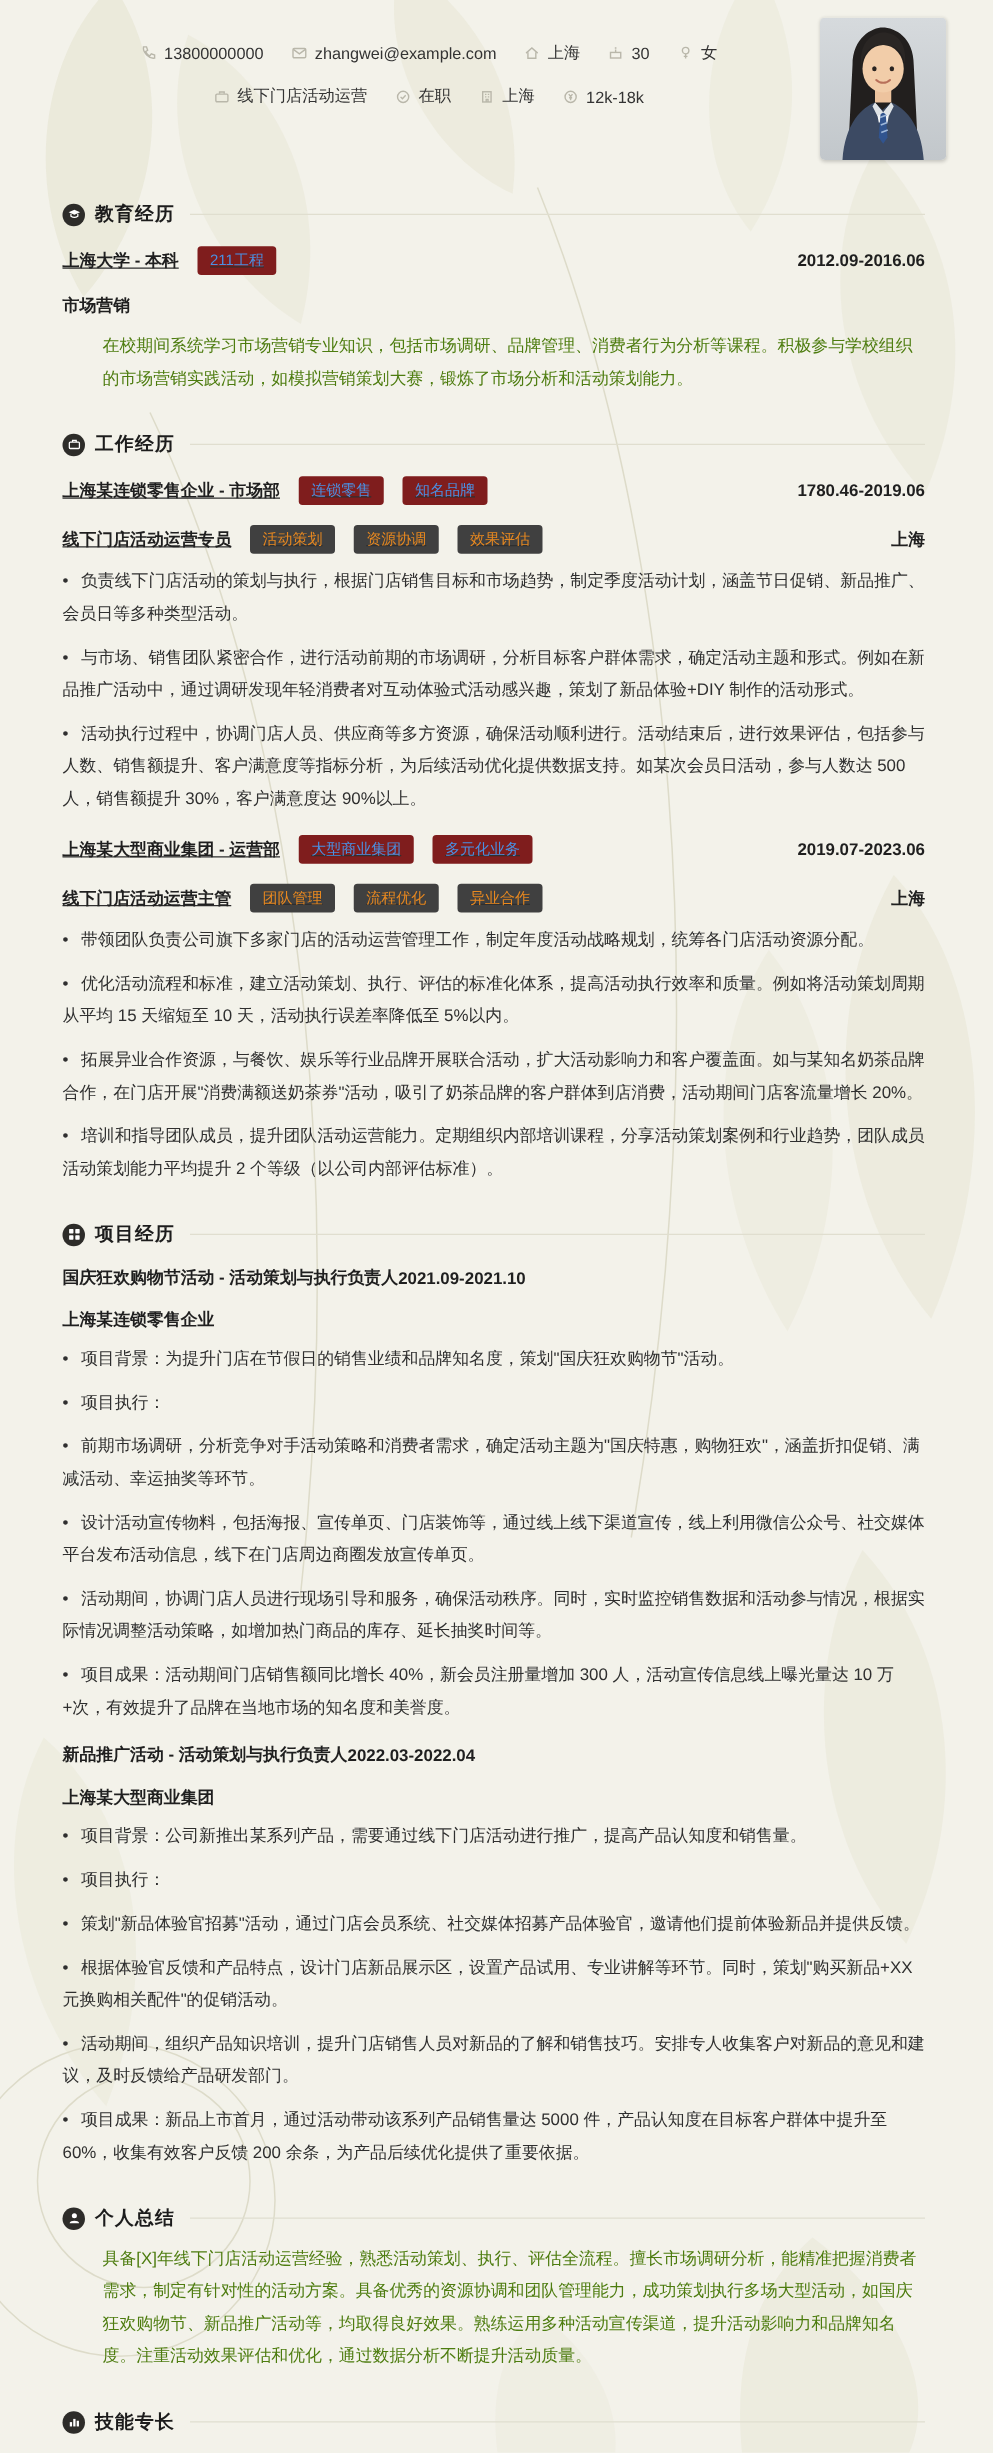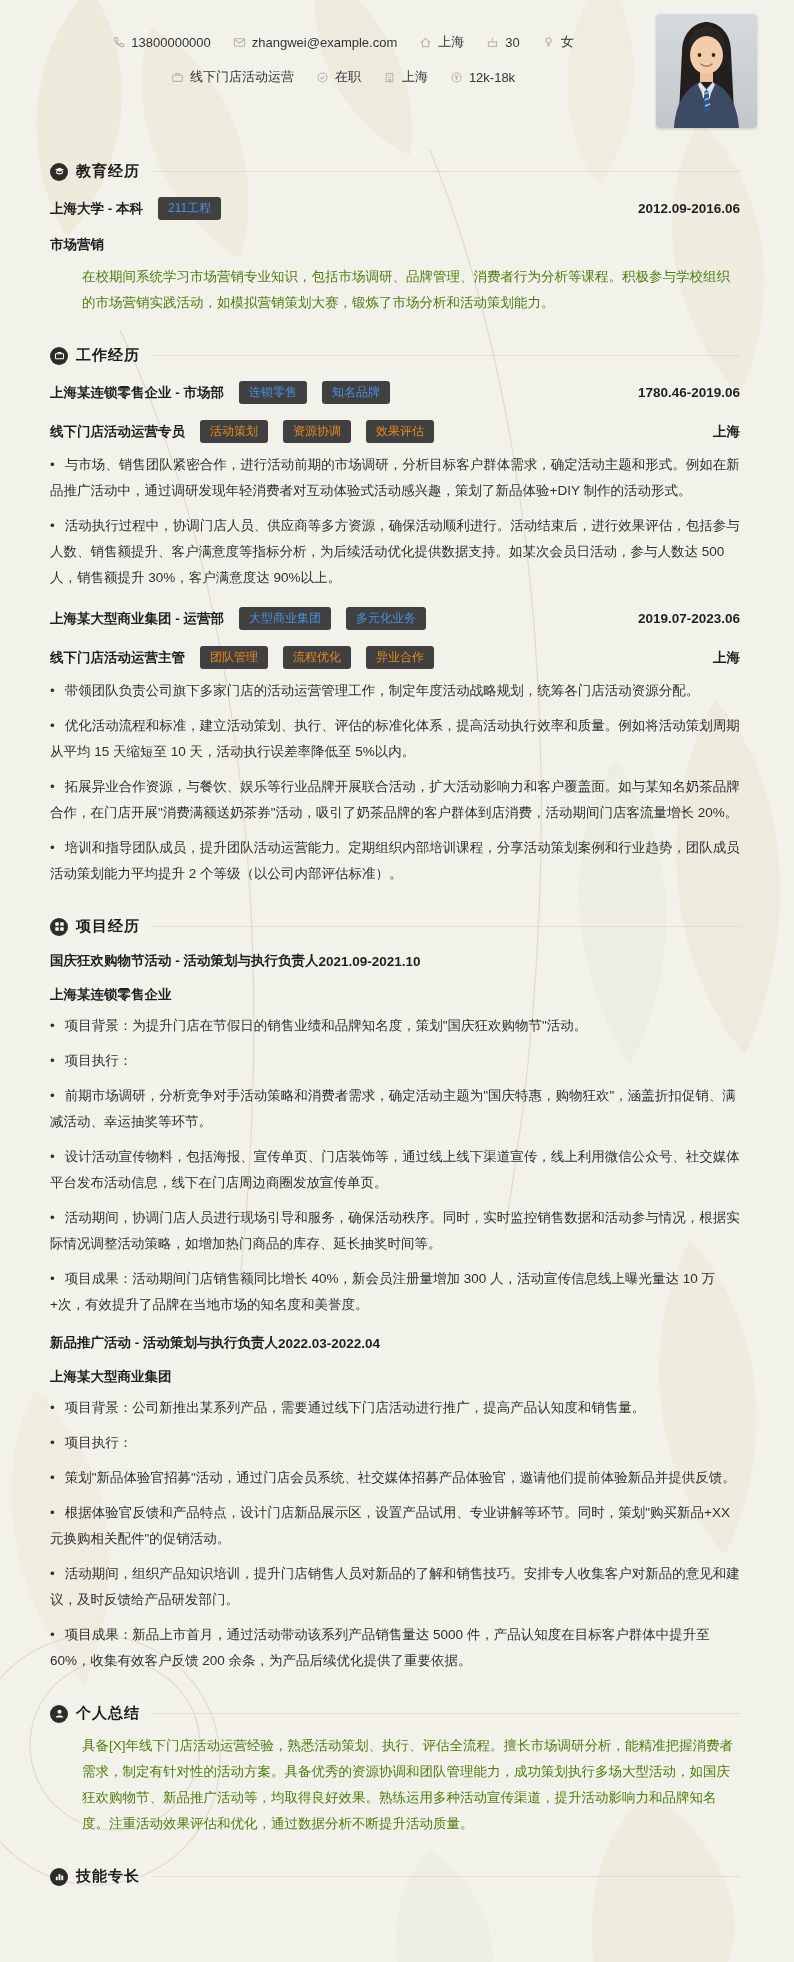--- a/index.html
+++ b/index.html
@@ -27,25 +27,25 @@
 
   
   .section { margin-top: 30px; }
   .sec-head { display: flex; align-items: center; margin-bottom: 6px; }
   .sec-icon { width: 18px; height: 18px; border-radius: 50%; background: #2d2c29; display: flex; align-items: center; justify-content: center; flex: none; }
   .sec-icon svg { width: 11px; height: 11px; display: block; }
   .sec-title { font-size: 15px; font-weight: bold; color: #1c1c1c; margin-left: 8px; letter-spacing: 1px; }
   .sec-rule { flex: 1; height: 1px; background: #e0decf; margin-left: 12px; }
 
   .row { display: flex; align-items: center; margin-top: 16px; }
-  .row .left { display: flex; align-items: center; flex: 1; }
+  .row .left { display: flex; align-items: center; flex: 1; text-decoration: underline; }
   .row-title { font-weight: bold; font-size: 13.5px; color: #1f1f1f; }
   .date, .loc { font-weight: bold; font-size: 13.5px; color: #1f1f1f; white-space: nowrap; }
   .tag { font-size: 12px; padding: 3px 10px; border-radius: 3px; margin-left: 15px; white-space: nowrap; }
-  .tag.blue { color: #4a90e2; background: #404040; }
+  .tag.blue { color: #4a90e2; background: #7f1d1d; }
   .tag.orange { color: #e8881f; background: #404040; }
 
   .para { font-size: 13.5px; line-height: 26px; margin-top: 10px; color: #4d7c0f; margin-left: 32px; }
   .bullet { font-size: 13.5px; line-height: 26px; margin-top: 9px; color: #2f2f2f; }
   .bullet::before { content: "•"; margin-right: 10px; }
   .subhead { font-weight: bold; font-size: 13.5px; margin-top: 16px; color: #1f1f1f; }
 </style>
 </head>
 <body>
 
@@ -225,20 +225,21 @@
       </div>
       <div class="row">
         <div class="left">
           <span class="row-title">线下门店活动运营专员</span>
           <span class="tag orange">活动策划</span>
           <span class="tag orange">资源协调</span>
           <span class="tag orange">效果评估</span>
         </div>
         <span class="loc">上海</span>
       </div>
+      <p class="bullet">负责线下门店活动的策划与执行，根据门店销售目标和市场趋势，制定季度活动计划，涵盖节日促销、新品推广、会员日等多种类型活动。</p>
       <p class="bullet">与市场、销售团队紧密合作，进行活动前期的市场调研，分析目标客户群体需求，确定活动主题和形式。例如在新品推广活动中，通过调研发现年轻消费者对互动体验式活动感兴趣，策划了新品体验+DIY 制作的活动形式。</p>
       <p class="bullet">活动执行过程中，协调门店人员、供应商等多方资源，确保活动顺利进行。活动结束后，进行效果评估，包括参与人数、销售额提升、客户满意度等指标分析，为后续活动优化提供数据支持。如某次会员日活动，参与人数达 500 人，销售额提升 30%，客户满意度达 90%以上。</p>
     </div>
 
     <div style="margin-top:14px;">
       <div class="row">
         <div class="left">
           <span class="row-title">上海某大型商业集团 - 运营部</span>
           <span class="tag blue">大型商业集团</span>
           <span class="tag blue">多元化业务</span>

